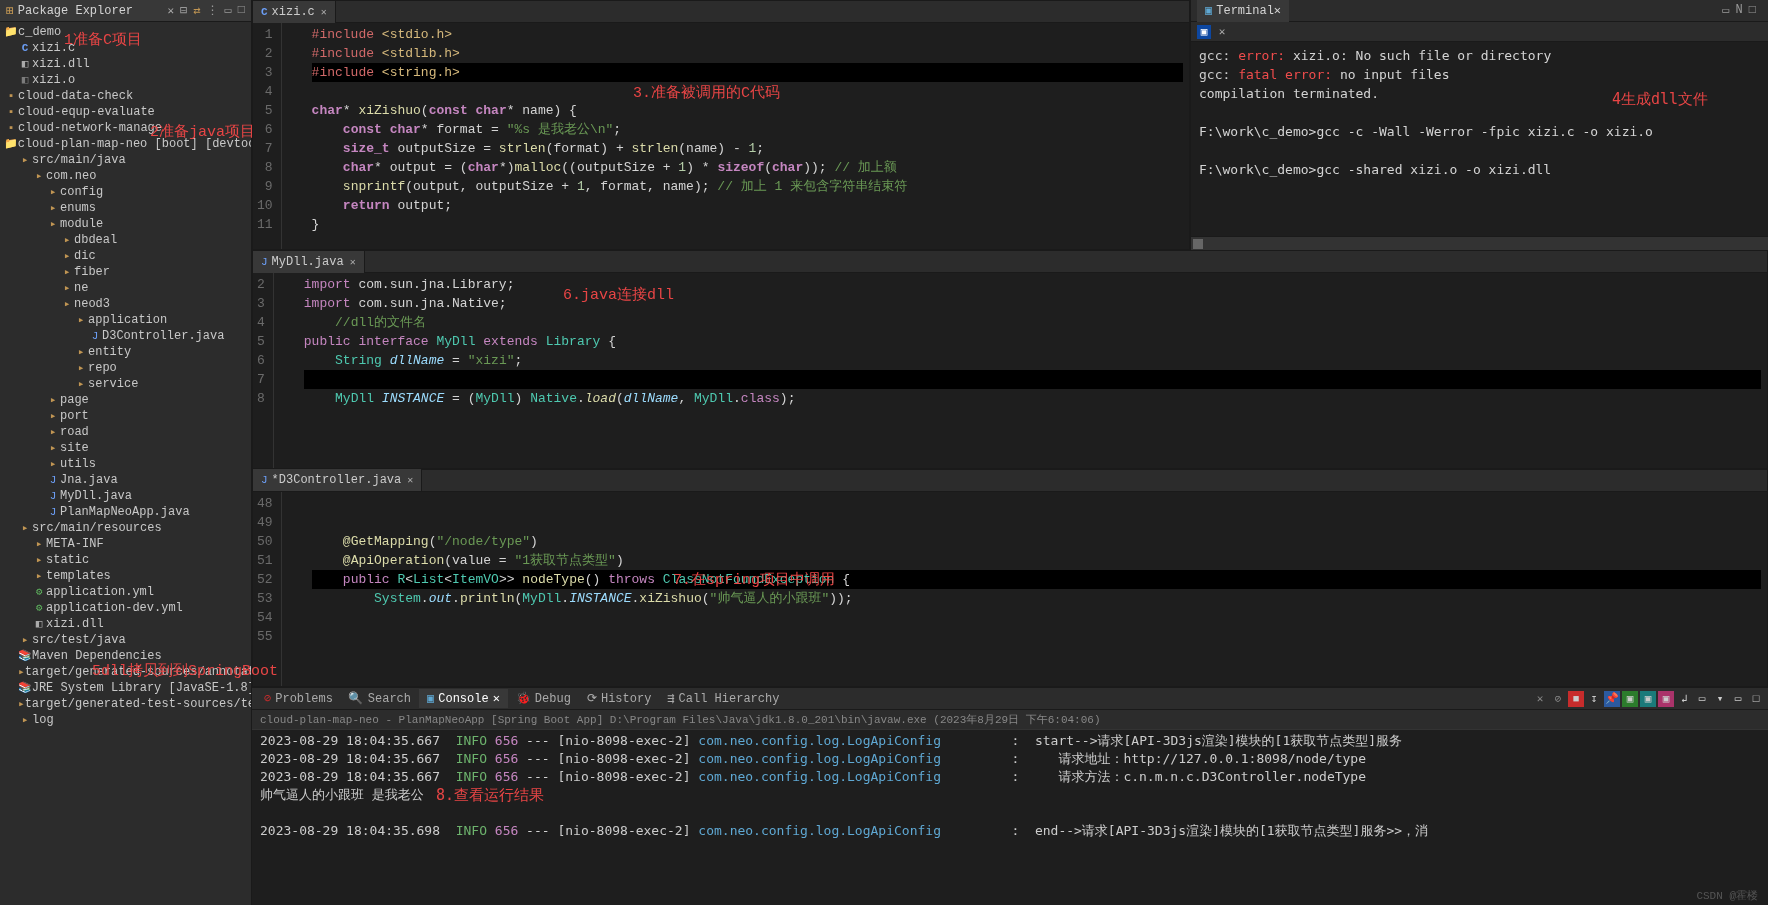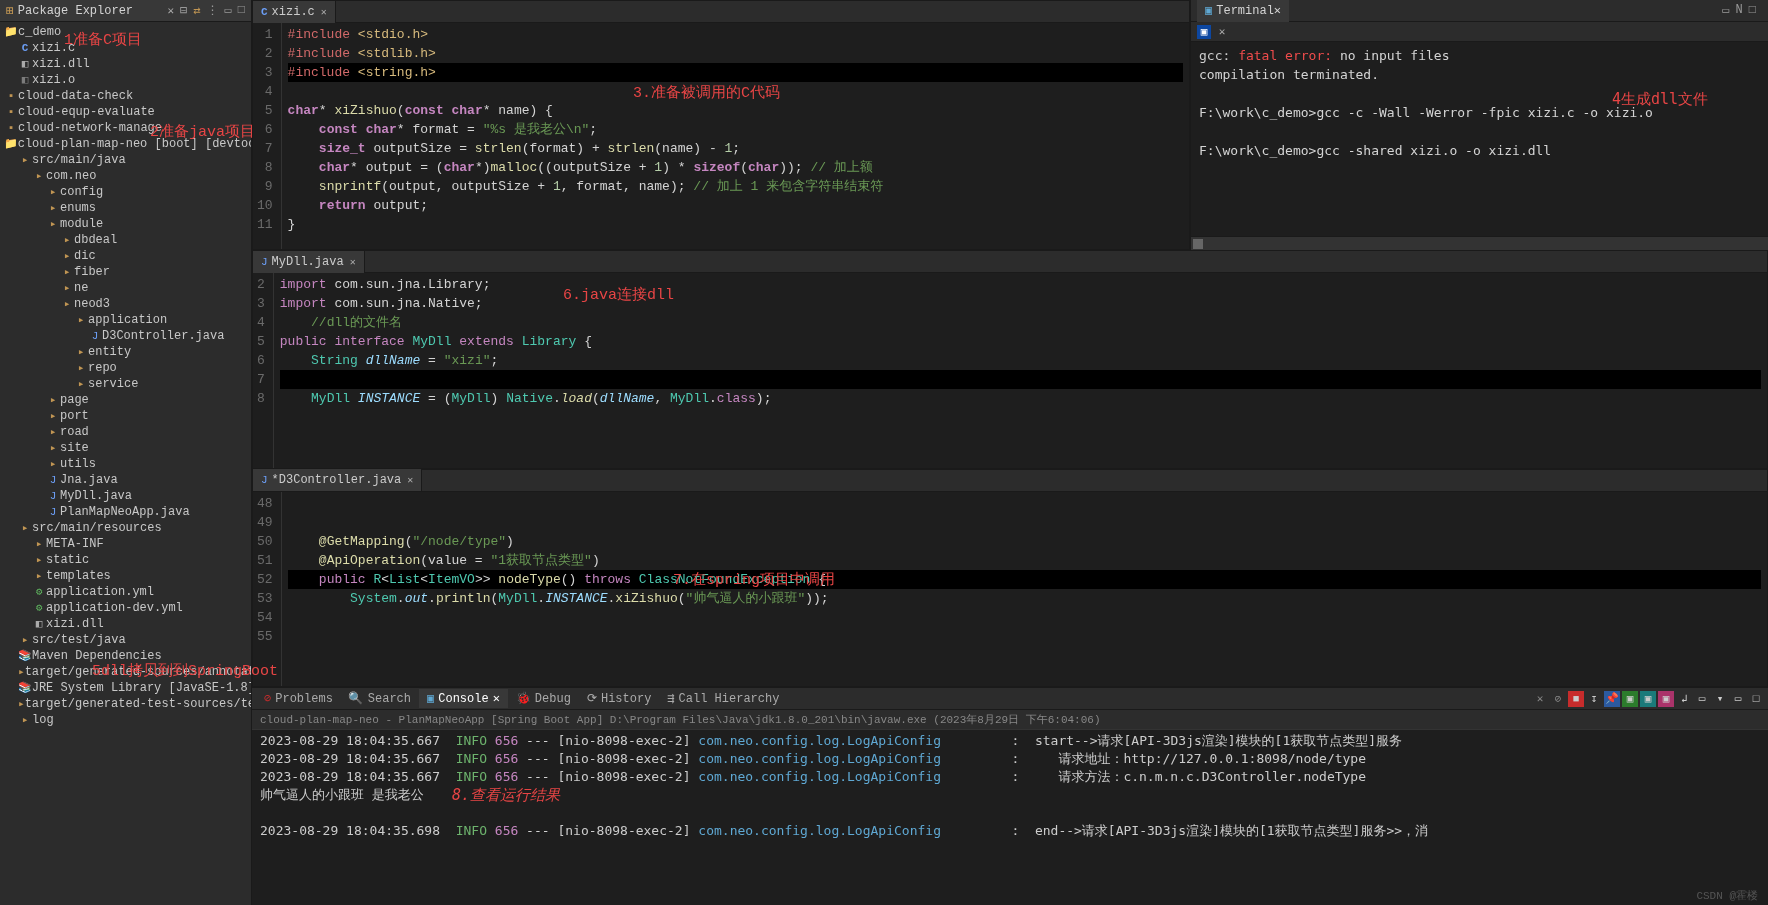--- a/index.html
+++ b/index.html
@@ -26,21 +26,21 @@
 .editor { background: #1e1e1e; border: 1px solid #1a1a1a; display: flex; flex-direction: column; flex:1; }
 .tabs { display: flex; background: #2c2c2c; border-bottom: 1px solid #1a1a1a; height: 22px; align-items:center; }
 .tab { display: flex; align-items: center; padding: 2px 8px; background: #383838; color: #ccc; font-size: 12px; border-right: 1px solid #1a1a1a; height:22px; }
 .tab .tx { color:#aaa; margin-left:6px; font-size:10px; }
 .tab-icon { margin-right:4px; font-size:11px; }
 .tab-tools { margin-left:auto; display:flex; gap:6px; color:#999; padding-right:6px; font-size:12px; }
 .code-area { flex:1; display:flex; overflow:hidden; }
 .gutter { background: #1e1e1e; color: #6a6a6a; text-align: right; padding: 2px 8px 2px 4px; font-size:13px; border-right:1px solid #333; }
 .gutter div { height: 19px; line-height:19px; }
 .code-lines { padding: 2px 6px; font-size:13px; flex:1; }
-.code-lines div { height: 19px; line-height:19px; white-space: pre; }
+.code-lines div { height: 19px; line-height:19px; white-space: pre; margin-left: 24px; }
 .sel-line { background: #000000; }
 .k-include { color: #d16969; }
 .k-brackets { color: #d7ba7d; }
 .k-string { color: #6a9955; }
 .k-func { color: #dcdcaa; }
 .k-num { color: #b5cea8; }
 .k-comment { color: #6a9955; }
 .k-kw2 { color: #c586c0; font-weight:bold; }
 .k-import { color: #c586c0; }
 .k-class { color: #4ec9b0; }
@@ -335,20 +335,21 @@
             <span>N</span>
             <span>□</span>
           </div>
         </div>
         <div class="term-icon-bar">
           <span class="term-icon term-blue">▣</span>
           <span class="term-icon term-x">✕</span>
         </div>
         <div class="term-body" id="termbody">
           <div class="overlay-ann" style="top:48px;right:60px;">4生成dll文件</div>
+        <div><span class="t-gcc">gcc:</span> <span class="t-red">error:</span> xizi.o: No such file or directory</div>
             <div><span class="t-gcc">gcc:</span> <span class="t-red">fatal error:</span> no input files</div>
             <div>compilation terminated.</div>
             <div></div>
             <div>F:\work\c_demo&gt;gcc -c -Wall -Werror -fpic xizi.c -o xizi.o</div>
             <div></div>
             <div>F:\work\c_demo&gt;gcc -shared xizi.o -o xizi.dll</div>
             <div></div>
           </div>
         <div class="term-scroll">
             <span class="term-thumb"></span>
@@ -457,21 +458,21 @@
           <span class="btool pink">▣</span>
           <span class="btool">↲</span>
           <span class="btool">▭</span>
           <span class="btool">▾</span>
           <span class="btool">▭</span>
           <span class="btool">□</span>
         </div>
       </div>
       <div class="console-context">cloud-plan-map-neo - PlanMapNeoApp [Spring Boot App] D:\Program Files\Java\jdk1.8.0_201\bin\javaw.exe  (2023年8月29日 下午6:04:06)</div>
       <div class="console-body" id="consolebody" style="position:relative;">
-        <div class="overlay-ann" style="top:56px;left:200px;font-style:italic;">8.查看运行结果</div>
+        <div class="overlay-ann" style="top:56px;left:184px;">8.查看运行结果</div>
       <div><span class="c-ts">2023-08-29 18:04:35.667</span>  <span class="c-info">INFO</span> <span class="c-num">656</span> --- <span class="c-thread">[nio-8098-exec-2]</span> <span class="c-class">com.neo.config.log.LogApiConfig</span>         <span class="c-msg">:  start--&gt;请求[API-3D3js渲染]模块的[1获取节点类型]服务</span></div>
           <div><span class="c-ts">2023-08-29 18:04:35.667</span>  <span class="c-info">INFO</span> <span class="c-num">656</span> --- <span class="c-thread">[nio-8098-exec-2]</span> <span class="c-class">com.neo.config.log.LogApiConfig</span>         <span class="c-msg">:     请求地址：http://127.0.0.1:8098/node/type</span></div>
           <div><span class="c-ts">2023-08-29 18:04:35.667</span>  <span class="c-info">INFO</span> <span class="c-num">656</span> --- <span class="c-thread">[nio-8098-exec-2]</span> <span class="c-class">com.neo.config.log.LogApiConfig</span>         <span class="c-msg">:     请求方法：c.n.m.n.c.D3Controller.nodeType</span></div>
           <div><span class="c-msg">帅气逼人的小跟班 是我老公</span></div>
           <div><span class="c-msg"></span></div>
           <div><span class="c-ts">2023-08-29 18:04:35.698</span>  <span class="c-info">INFO</span> <span class="c-num">656</span> --- <span class="c-thread">[nio-8098-exec-2]</span> <span class="c-class">com.neo.config.log.LogApiConfig</span>         <span class="c-msg">:  end--&gt;请求[API-3D3js渲染]模块的[1获取节点类型]服务&gt;&gt;，消</span></div>
         </div>
     </div>
   </div>
 </div>

